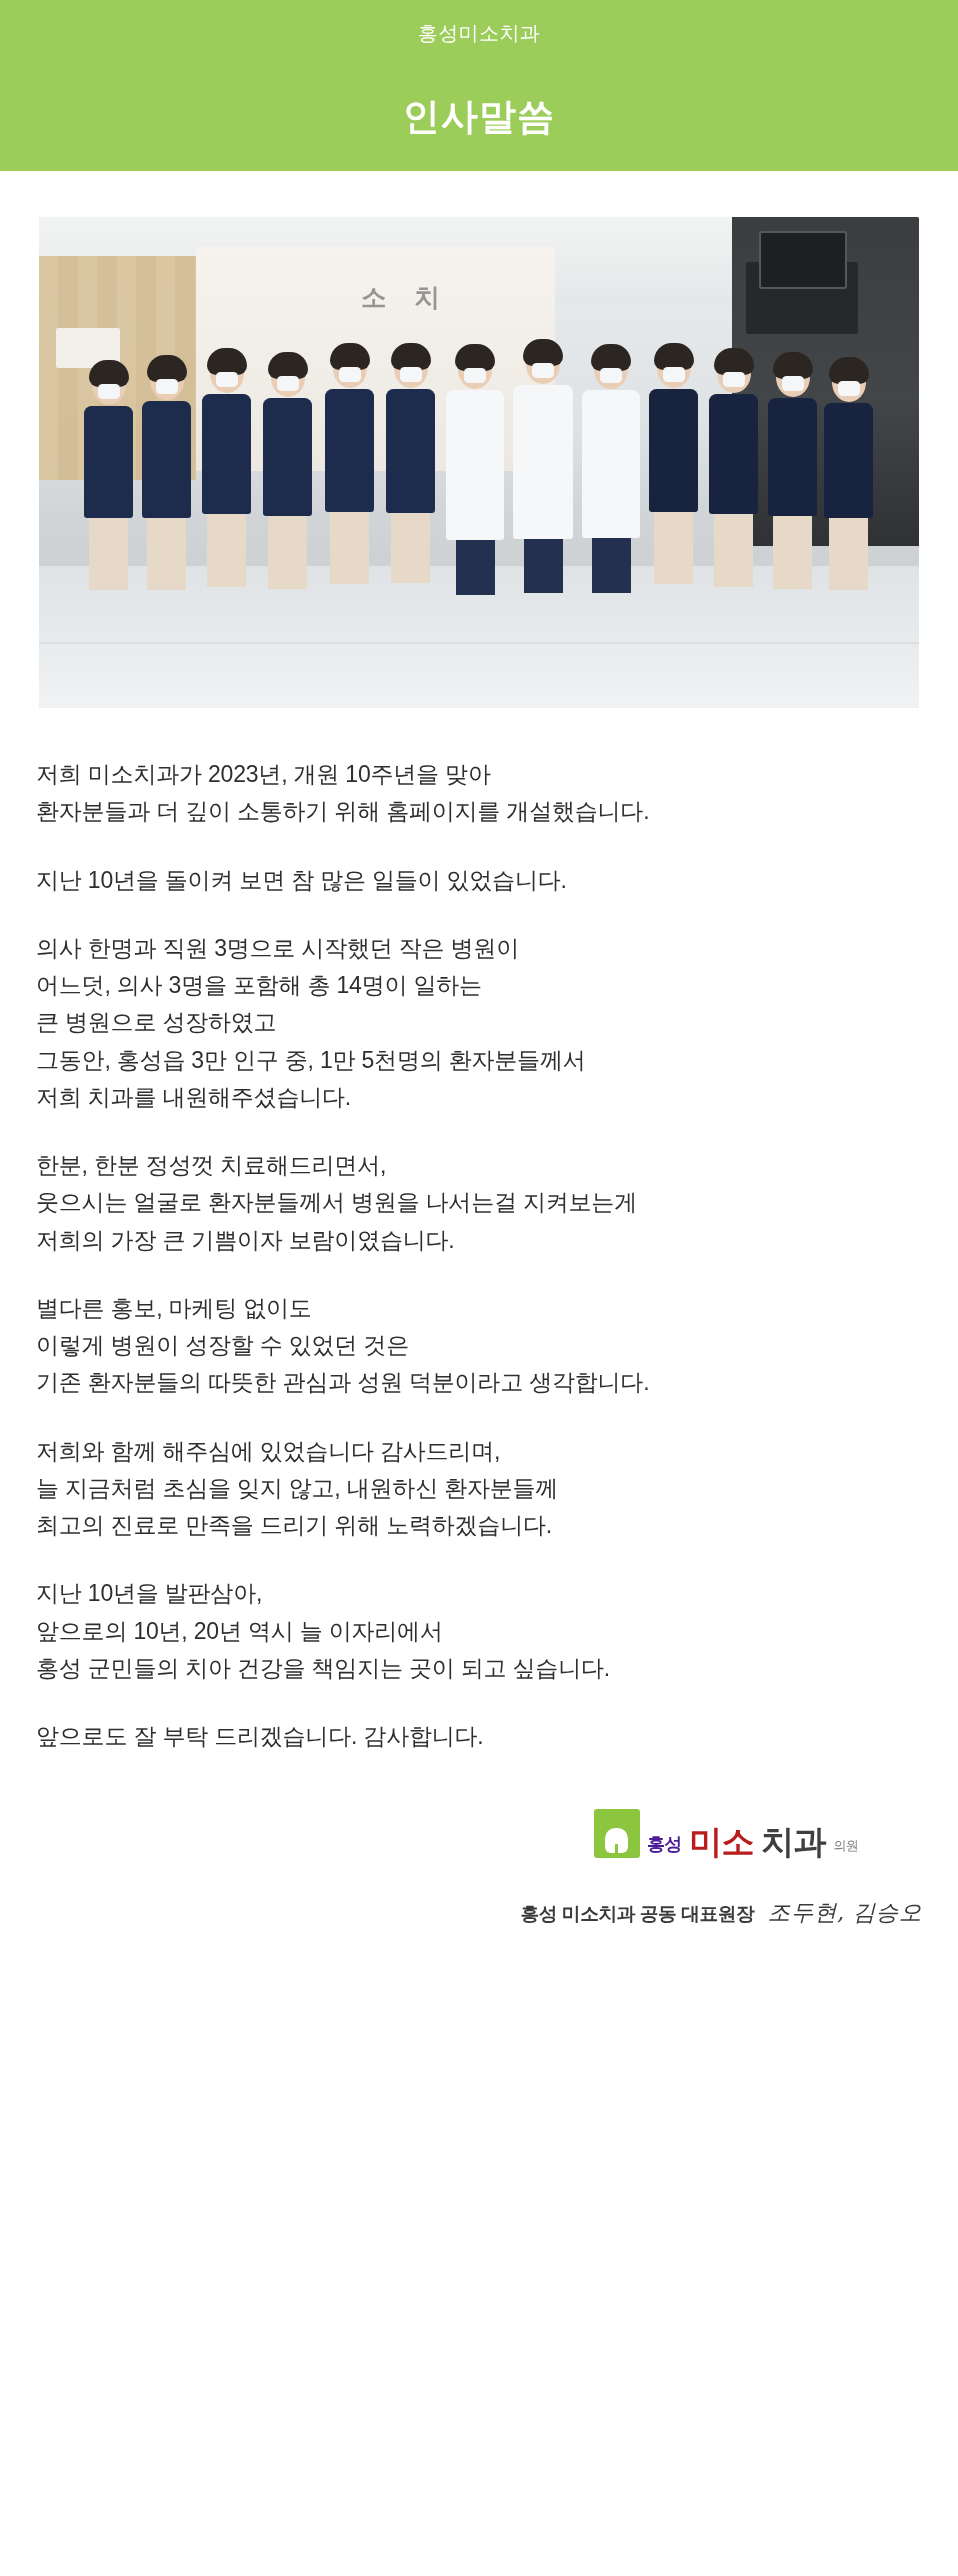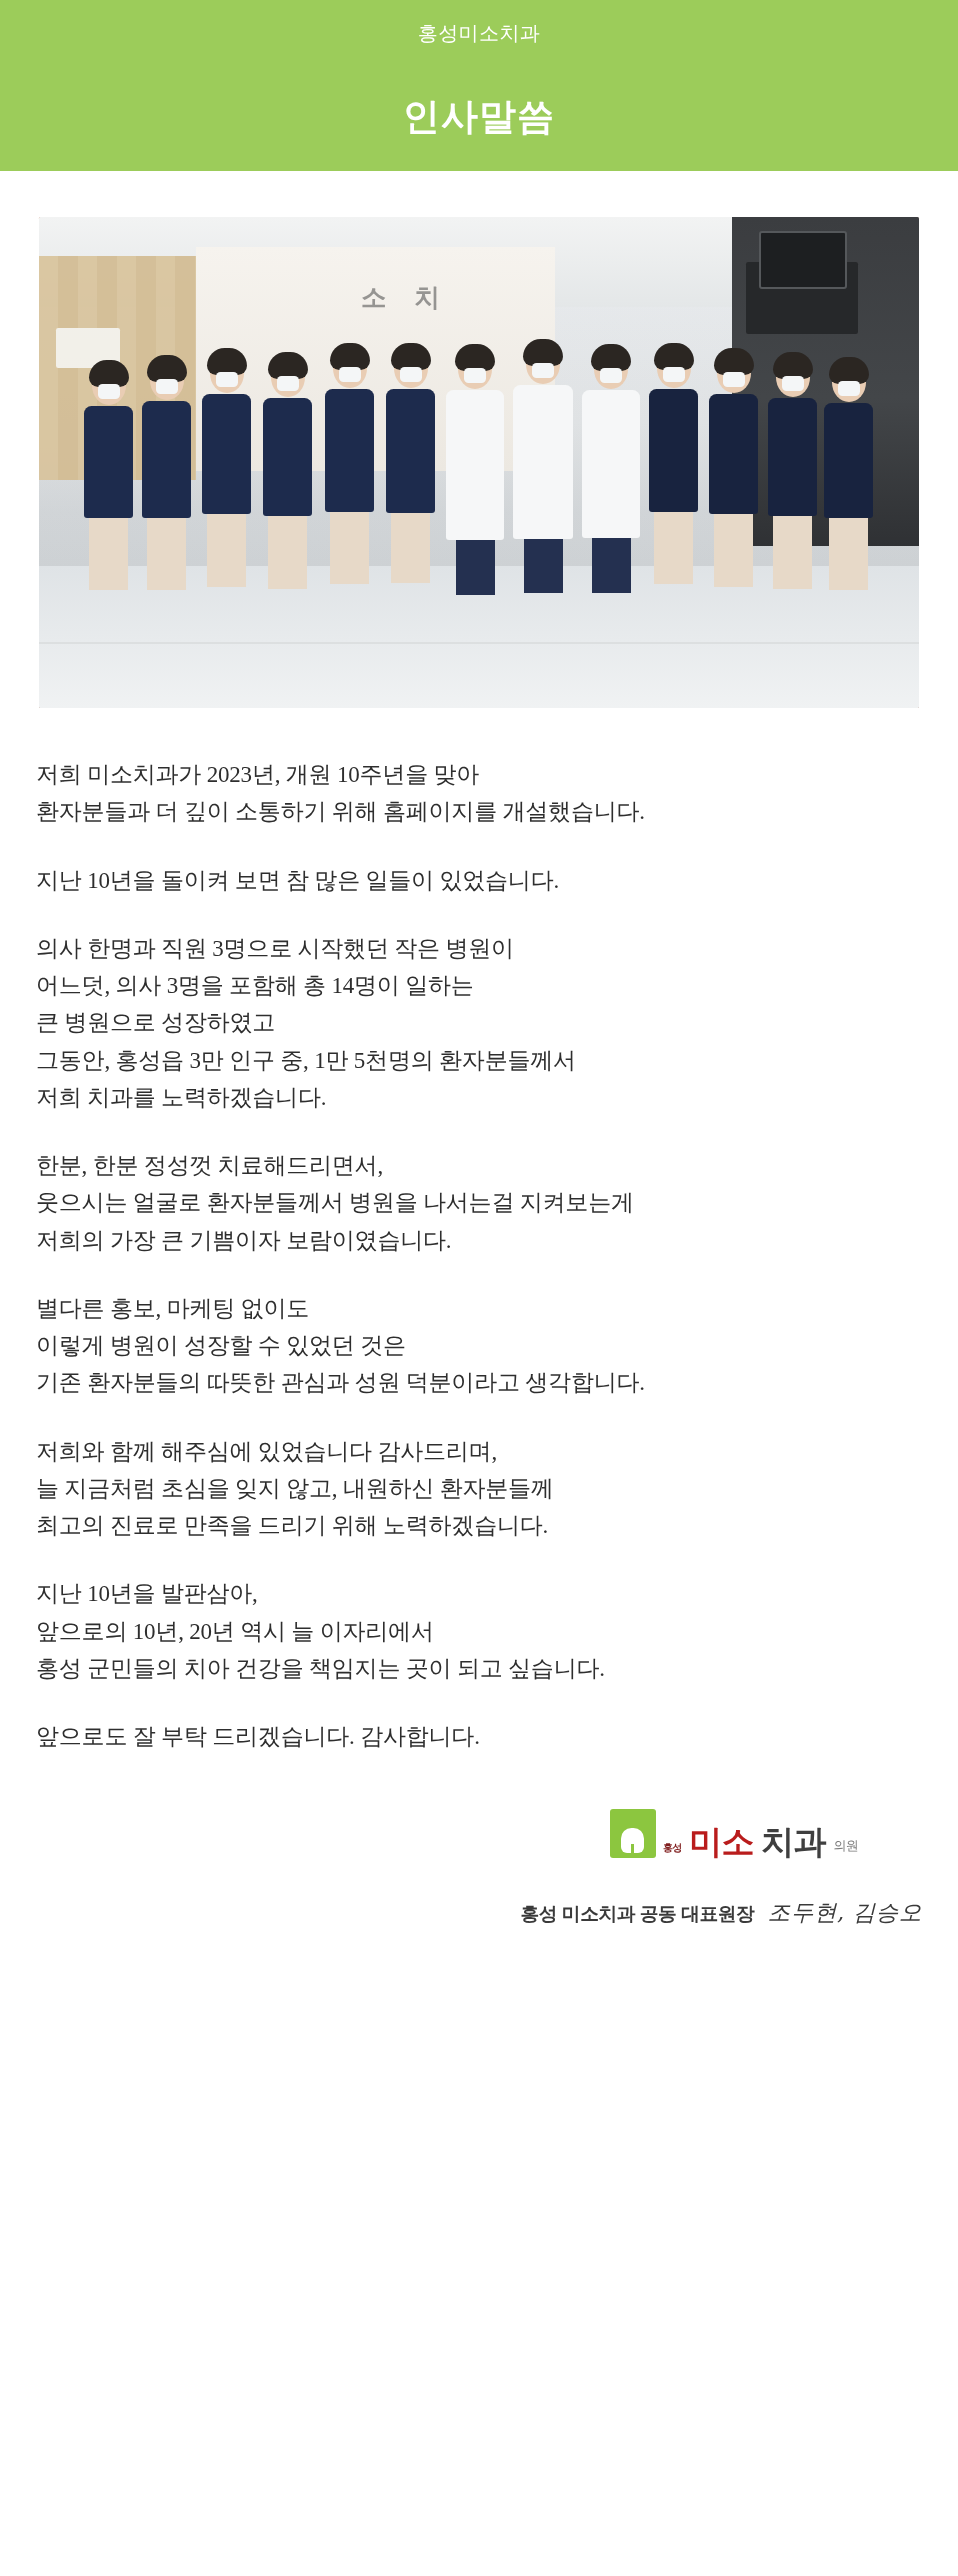--- a/index.html
+++ b/index.html
@@ -148,21 +148,20 @@
   }
   .p-legs.dark { background: #243050; }
 
   
   .content {
     margin: 48px 36px 0 36px;
     font-size: 23px;
     line-height: 1.62;
     color: #2e2e2e;
     letter-spacing: -0.2px;
-    font-family: Liberation Serif, serif;
   }
   .para { margin: 0 0 31px 0; }
   .para:last-child { margin-bottom: 0; }
   .para .ln { display: block; white-space: nowrap; }
 
   
   .footer {
     margin-top: 54px;
     padding: 0 36px 45px 36px;
   }
@@ -186,21 +185,21 @@
     border-radius: 10.5px 10.5px 6px 6px;
     margin-bottom: 5.2px;
     position: relative;
   }
   .logo-mark .tooth:after {
     content: "";
     position: absolute; left: 9.7px; bottom: 0; width: 3px; height: 9px;
     background: #8cc63f;
   }
   .logo-hs {
-    font-size: 10px; color: #7f1d1d; font-weight: bold;
+    font-size: 18px; color: #4c1d95; font-weight: bold;
     margin-bottom: 4.5px; line-height: 1.05; letter-spacing: -0.7px;
   }
   .logo-miso {
     font-size: 33px; color: #b91c1c; font-weight: bold; letter-spacing: -0.7px;
     line-height: 1;
   }
   .logo-chi {
     font-size: 33px; color: #3f3f3f; font-weight: bold; letter-spacing: -0.7px;
     line-height: 1;
   }
@@ -369,21 +368,21 @@
 
     <p class="para">
       <span class="ln">지난 10년을 돌이켜 보면 참 많은 일들이 있었습니다.</span>
     </p>
 
     <p class="para">
       <span class="ln">의사 한명과 직원 3명으로 시작했던 작은 병원이</span>
       <span class="ln">어느덧, 의사 3명을 포함해 총 14명이 일하는</span>
       <span class="ln">큰 병원으로 성장하였고</span>
       <span class="ln">그동안, 홍성읍 3만 인구 중, 1만 5천명의 환자분들께서</span>
-      <span class="ln">저희 치과를 노력하겠습니다.</span>
+      <span class="ln">저희 치과를 내원해주셨습니다.</span>
     </p>
 
     <p class="para">
       <span class="ln">한분, 한분 정성껏 치료해드리면서,</span>
       <span class="ln">웃으시는 얼굴로 환자분들께서 병원을 나서는걸 지켜보는게</span>
       <span class="ln">저희의 가장 큰 기쁨이자 보람이였습니다.</span>
     </p>
 
     <p class="para">
       <span class="ln">별다른 홍보, 마케팅 없이도</span>

